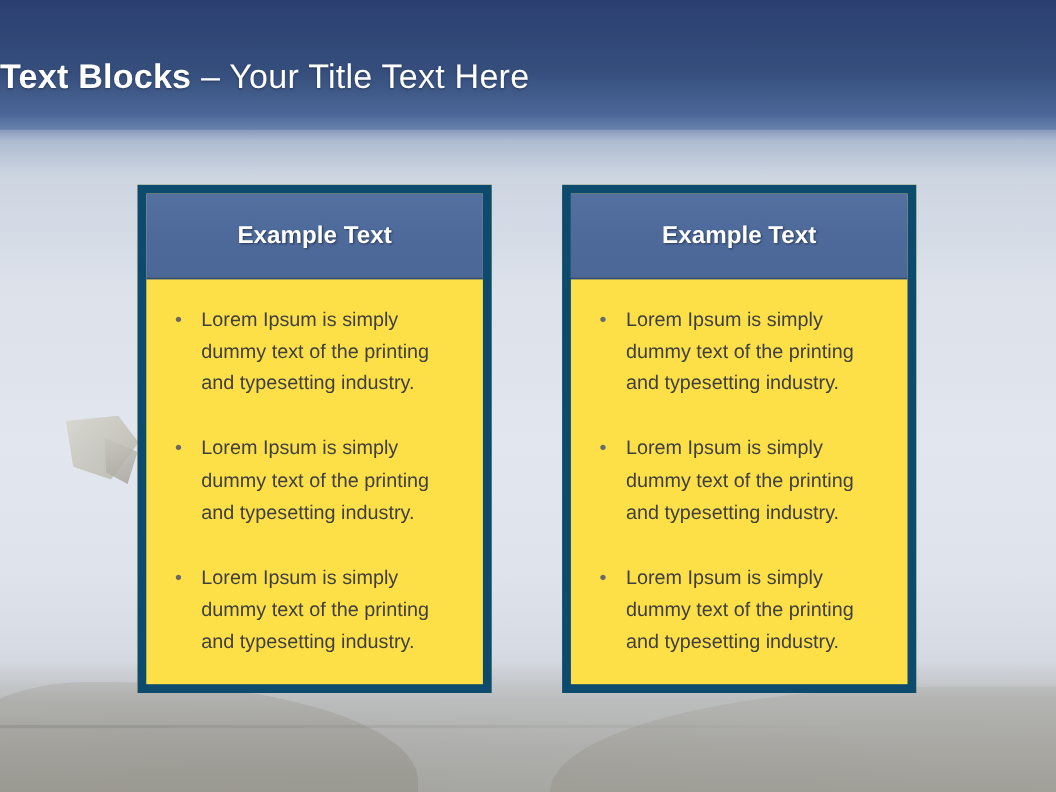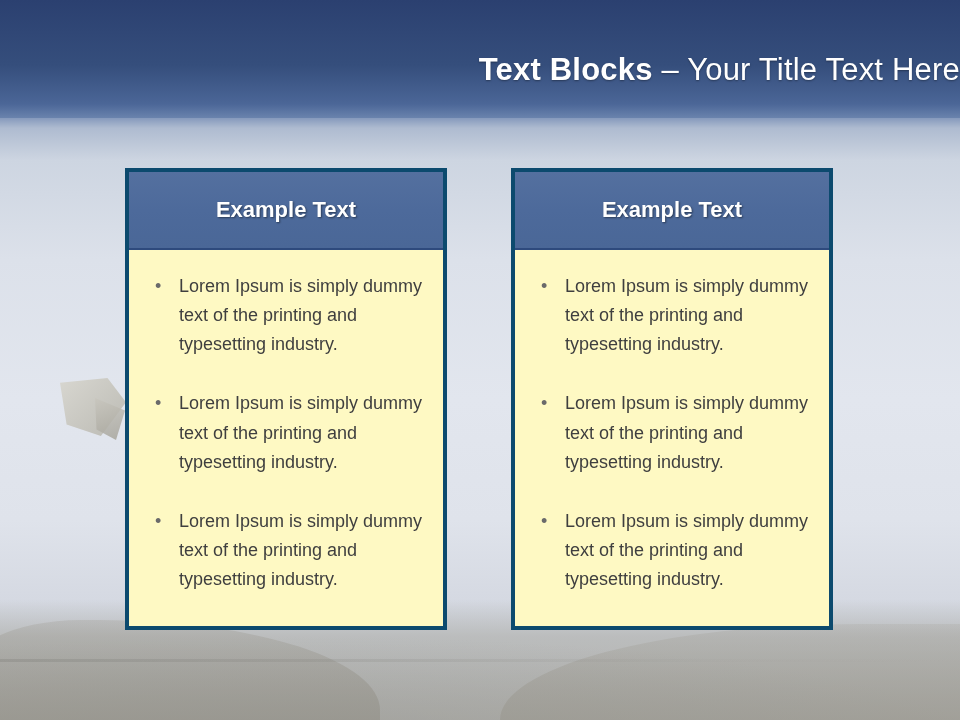--- a/index.html
+++ b/index.html
@@ -104,43 +104,43 @@
     left: 0; top: 0;
     width: 960px;
     height: 118px;
     background: linear-gradient(to bottom, #2b4070 0%, #354e7c 55%, #4b6697 88%, #6a83ad 100%);
   }
   .title-text {
     position: absolute;
     left: 0;
     top: 52px;
     width: 960px;
-    text-align: right;
+    text-align: left;
     font-size: 31px;
     color: #ffffff;
     letter-spacing: 0.2px;
     text-shadow: 0 1px 2px rgba(0,0,0,0.35);
     white-space: nowrap;
   }
   .title-text .strong {
     font-weight: bold;
   }
   .title-text .light {
     font-weight: normal;
   }
 
   
   .block {
     position: absolute;
     top: 168px;
     width: 322px;
     height: 462px;
-    border: 4px solid #0c4a6e;
+    border: 8px solid #0c4a6e;
     box-sizing: border-box;
-    background: #fef9c3;
+    background: #fde047;
   }
   .block-left  { left: 125px; }
   .block-right { left: 511px; }
 
   .block-header {
     height: 78px;
     background: linear-gradient(to bottom, #54709f 0%, #4d6a9b 50%, #4a6797 100%);
     border-bottom: 2px solid #2e4a7d;
     display: flex;
     align-items: center;

